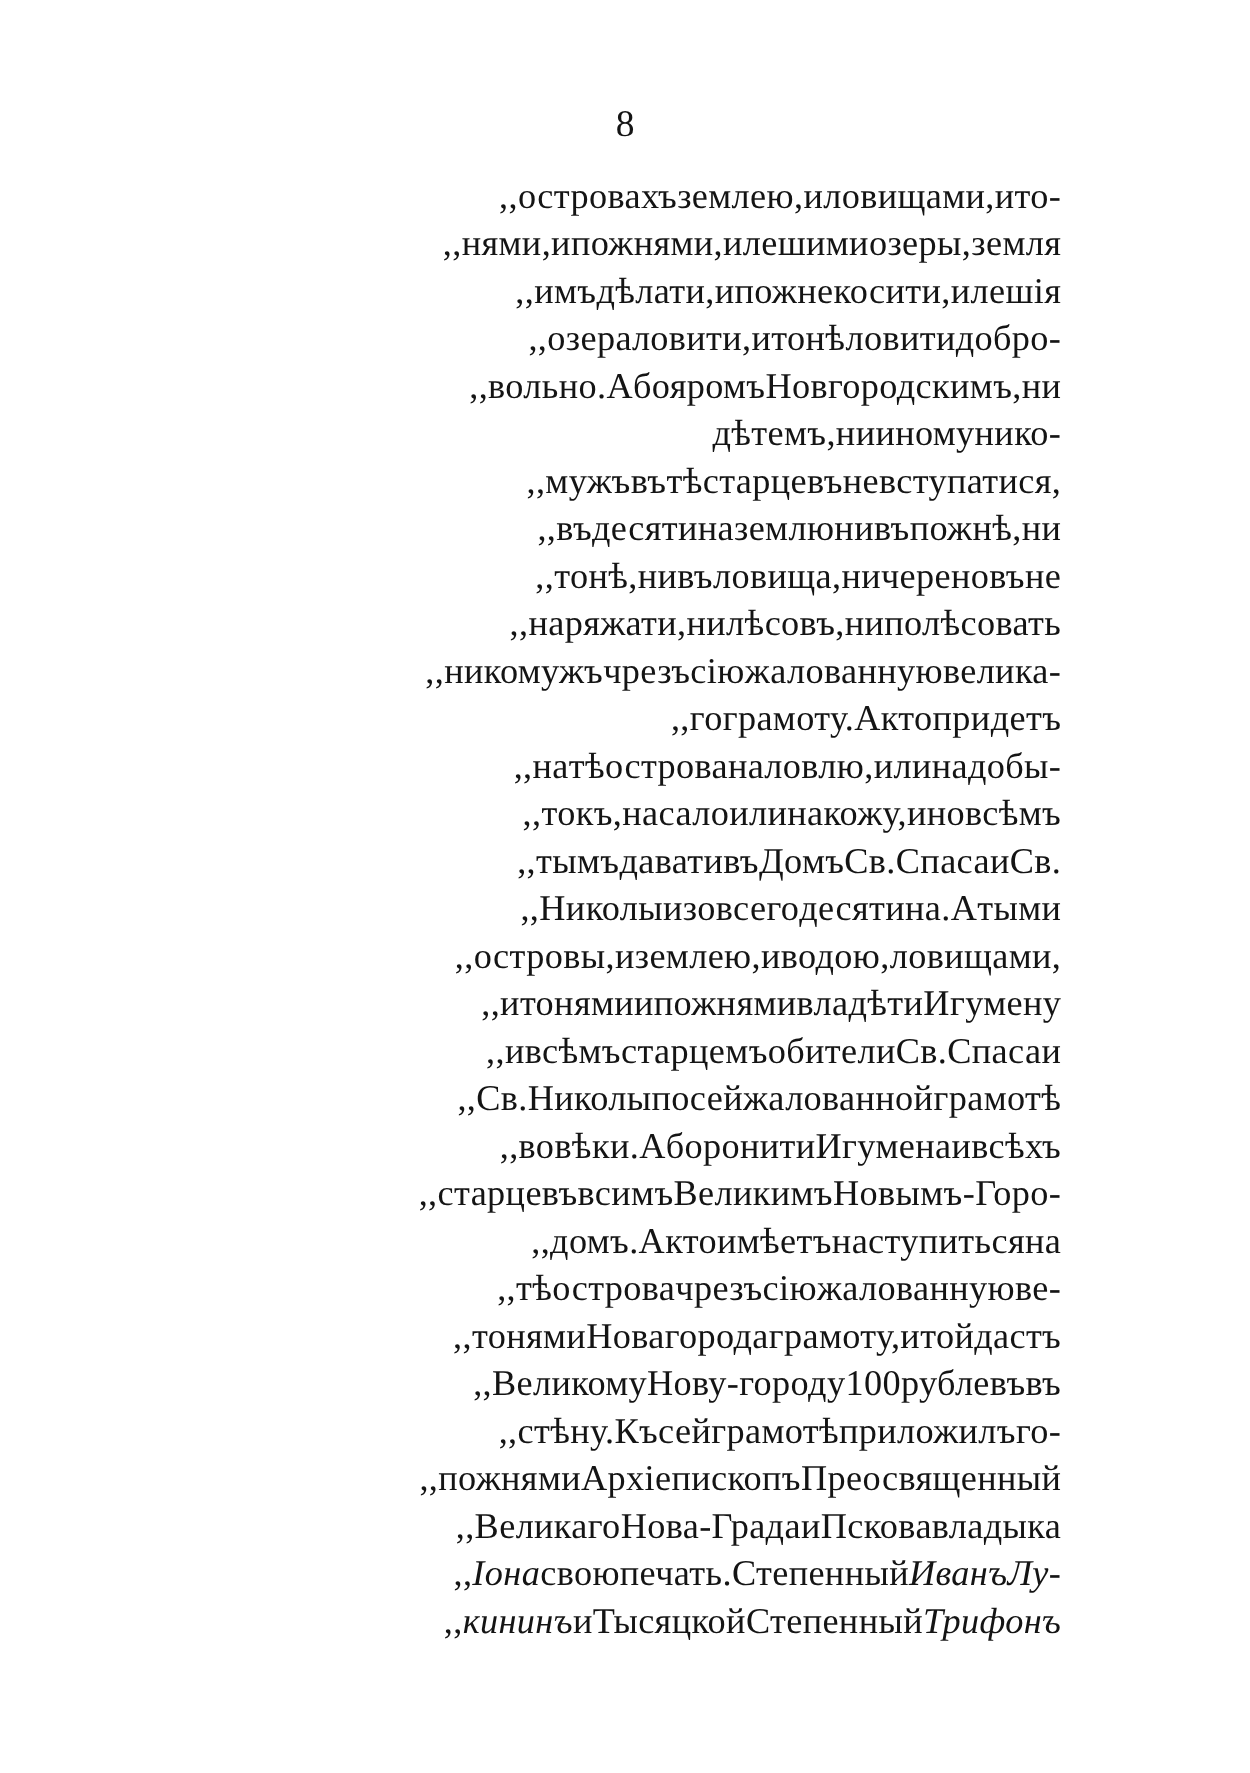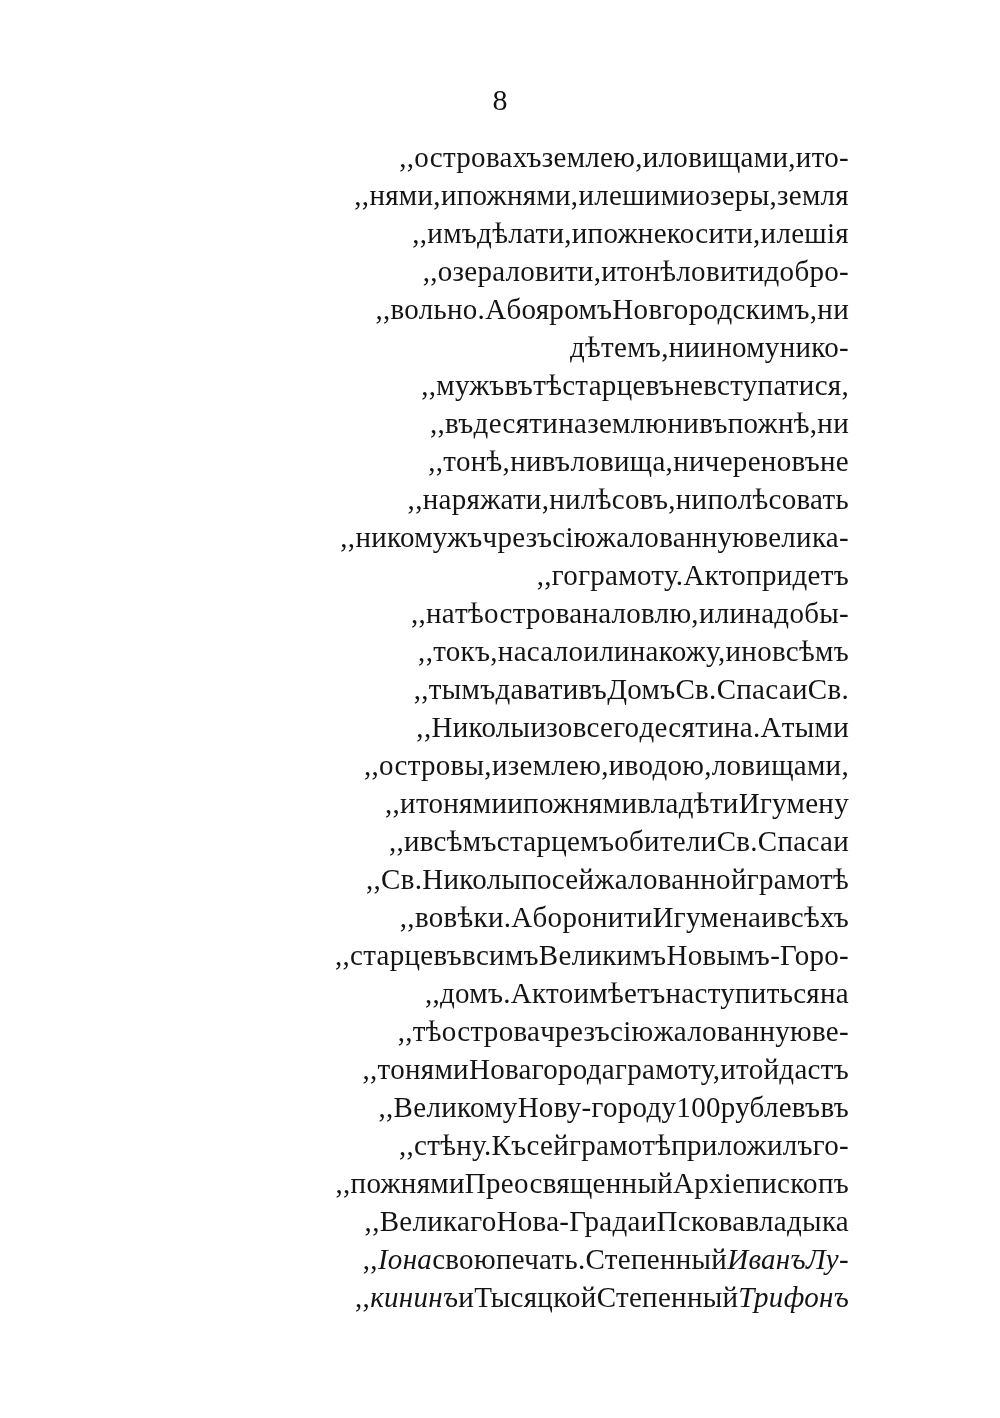--- a/index.html
+++ b/index.html
@@ -247,22 +247,22 @@
       <div class="line">
         <span class="w">,,стѣну.</span>
         <span class="w">Къ</span>
         <span class="w">сей</span>
         <span class="w">грамотѣ</span>
         <span class="w">приложилъ</span>
         <span class="w">го-</span>
       </div>
       <div class="line">
         <span class="w">,,пожнями</span>
+        <span class="w">Архіепископъ</span>
         <span class="w">Преосвященный</span>
-        <span class="w">Архіепископъ</span>
       </div>
       <div class="line">
         <span class="w">,,Великаго</span>
         <span class="w">Нова-Града</span>
         <span class="w">и</span>
         <span class="w">Пскова</span>
         <span class="w">владыка</span>
       </div>
       <div class="line">
         <span class="w">,,<span class="it">Іона</span></span>

